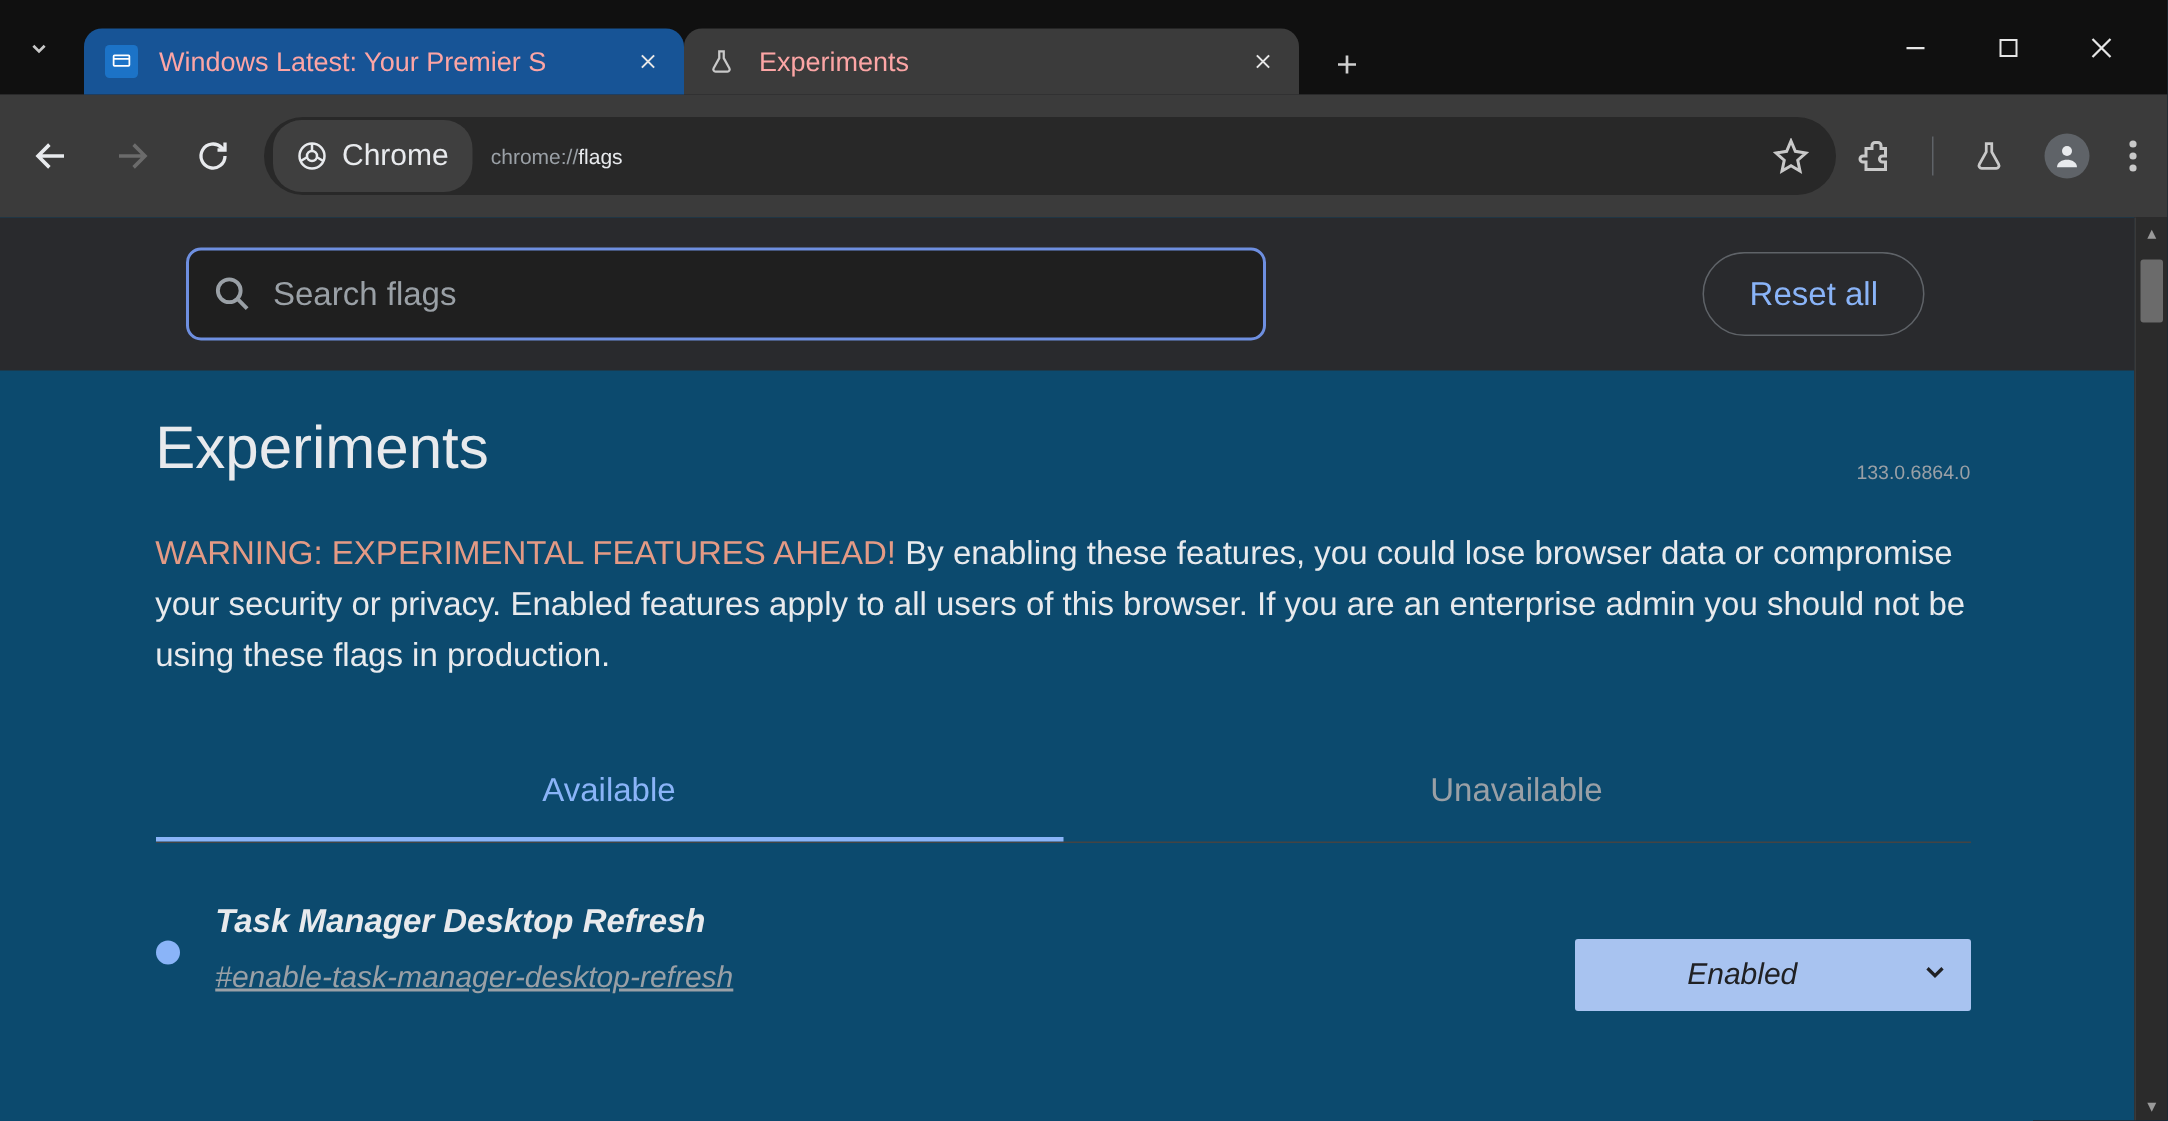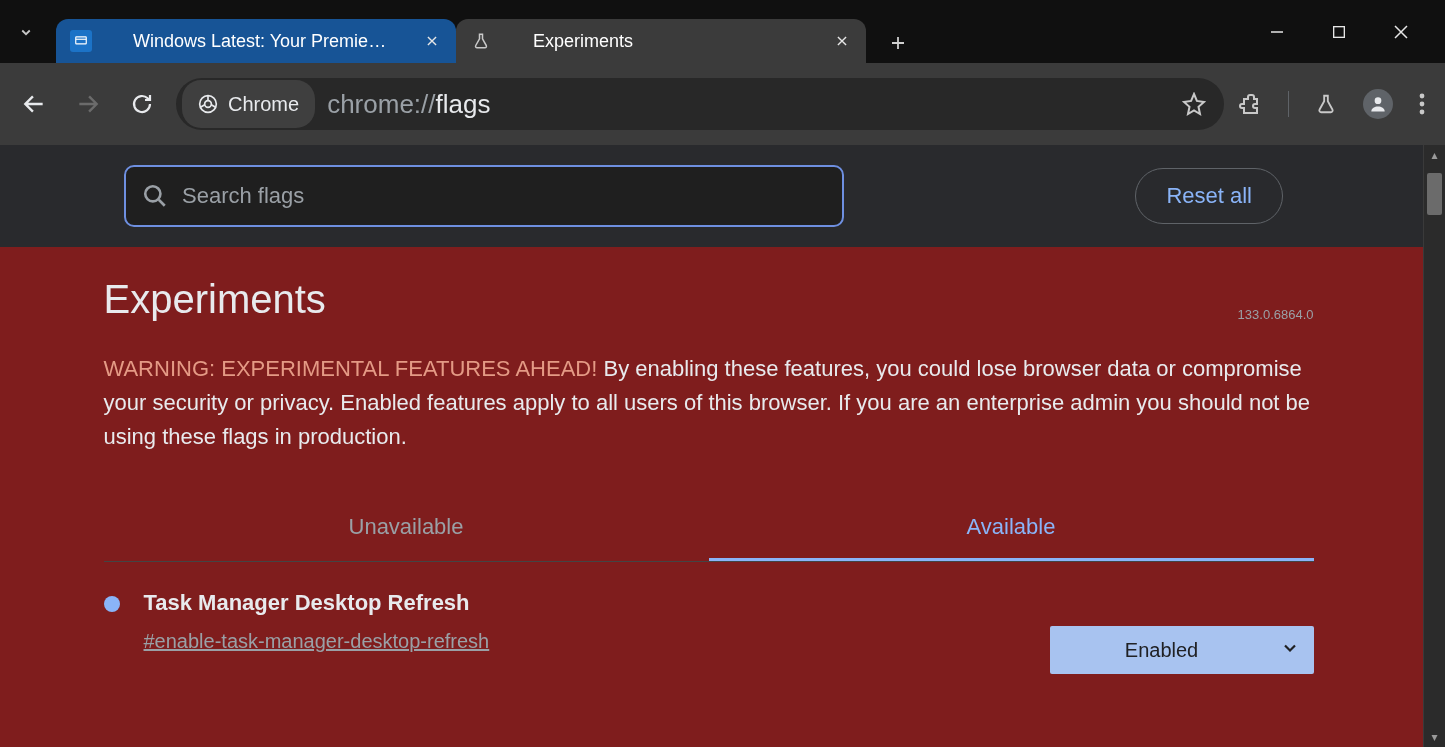--- a/index.html
+++ b/index.html
@@ -2,48 +2,48 @@
 <html><head>
 <meta charset="utf-8">
 <style>
   * { box-sizing: border-box; margin: 0; padding: 0; }
   html, body { width: 1445px; height: 747px; overflow: hidden; font-family: "Segoe UI", Arial, sans-serif; background: #202124; color: #e8eaed; }
   
   
   .titlebar { height: 63px; background: #101010; display: flex; align-items: center; padding: 0 8px 0 8px; }
   .tab-dropdown { width: 36px; height: 36px; display:flex; align-items:center; justify-content:center; color:#c8c8c8; margin-right: 12px; }
   .tabs { display:flex; align-items:flex-end; height:100%; }
-  .tab { height: 44px; border-radius: 12px 12px 0 0; display:flex; align-items:center; padding: 0 14px; margin-top: 12px; font-size: 18px; color:#ffffff; position:relative;gap:27px; }
+  .tab { height: 44px; border-radius: 12px 12px 0 0; display:flex; align-items:center; padding: 0 14px; margin-top: 12px; font-size: 18px; color:#fca5a5; position:relative; }
   .tab.inactive { background: #175496; width: 400px; }
   .tab.inactive .favicon { width:22px; height:22px; background:#1c73c7; border-radius:3px; margin-right:14px; display:flex; align-items:center; justify-content:center; }
   .tab.active { background: #3b3b3b; width: 410px; margin-left:0; }
   .tab.active .favicon { width:22px; height:22px; margin-right:14px; display:flex; align-items:center; justify-content:center; color:#c9c9c9; }
   .tab .title { flex:1; white-space:nowrap; overflow:hidden; text-overflow:ellipsis; }
   .tab .close { width:20px; height:20px; margin-left:8px; display:flex; align-items:center; justify-content:center; color:#e6e6e6; }
   .newtab { width:40px; height:40px; display:flex; align-items:center; justify-content:center; color:#cfcfcf; margin-left:12px; font-size:22px; }
   .winctrls { margin-left:auto; display:flex; gap: 38px; padding-right: 24px; color:#e6e6e6; }
   .winctrls .wc { width:24px; height:24px; display:flex; align-items:center; justify-content:center; }
   
   
   .toolbar { height: 82px; background: #3b3b3b; display:flex; align-items:center; padding: 0 14px; gap: 14px; }
   .navbtn { width:40px; height:40px; display:flex; align-items:center; justify-content:center; color:#9aa0a6; border-radius:50%; }
   .navbtn.enabled { color:#e8eaed; }
   .omnibox { flex:1; height:52px; background:#282828; border-radius:26px; display:flex; align-items:center; padding: 0 18px 0 6px; gap:12px; }
   .chip { height:48px; background:#3f3f3f; border-radius:19px; display:flex; align-items:center; padding:0 16px; gap:10px; color:#e8eaed; font-size:20px; }
   .chip .clogo { width:20px; height:20px; }
-  .urltext { font-size:26px; color:#e8eaed; }
+  .urltext { font-size:14px; color:#e8eaed; }
   .urltext .dim { color:#9aa0a6; }
   .omniactions { margin-left:auto; display:flex; align-items:center; gap:20px; color:#c9c9c9; }
   .toolactions { display:flex; align-items:center; gap:26px; color:#c9c9c9; padding-right:6px; }
   .divider-v { width:1px; height:26px; background:#5f6368; }
   .avatar { width:30px; height:30px; border-radius:50%; background:#5f6368; display:flex; align-items:center; justify-content:center; }
   
   
   .page-wrap { height: calc(747px - 63px - 82px); display:flex; }
-  .page { flex:1; overflow-y:auto; background:#7f1d1d; }
+  .page { flex:1; overflow-y:auto; background:#0c4a6e; }
   .scrollgutter { width:22px; background:#2b2b2b; position:relative; border-left:1px solid #3a3a3a; }
   .scroll-up, .scroll-down { position:absolute; left:0; right:0; height:20px; display:flex; align-items:center; justify-content:center; color:#9a9a9a; font-size:12px; }
   .scroll-up { top:0; } .scroll-down { bottom:0; }
   .scroll-thumb { position:absolute; left:3px; right:3px; top:28px; height:42px; background:#6b6b6b; border-radius:2px; }
   
   .flags-top { background:#292a2d; padding: 20px 0; display:flex; align-items:center; justify-content:flex-start; }
   .searchwrap { margin-left:124px; width:720px; height:62px; border:2px solid #6e8fe0; border-radius:10px; background:#1f1f1f; display:flex; align-items:center; padding:0 16px; gap:14px; }
   .searchwrap input { flex:1; background:transparent; border:none; outline:none; color:#e8eaed; font-size:22px; }
   .searchwrap input::placeholder { color:#9aa0a6; }
   .resetbtn { margin-left:auto; margin-right:140px; height:56px; padding:0 30px; border:1px solid #5f6368; border-radius:28px; background:transparent; color:#8ab4f8; font-size:22px; display:flex; align-items:center; }
@@ -52,21 +52,21 @@
   .heading-row { display:flex; align-items:flex-end; justify-content:space-between; }
   .heading { font-size:40px; font-weight:400; color:#e8eaed; }
   .version { font-size:13px; color:#9aa0a6; }
   .warning-block { margin-top: 30px; font-size:22px; line-height:1.55; font-weight:400; }
   .warning-block .warn { color:#e49a85; font-weight:500; }
   
   .tabsrow { display:flex; margin-top:42px; border-bottom:1px solid #444; }
   .ptab { flex:1; text-align:center; padding: 18px 0; font-size:22px; color:#9aa0a6; border-bottom:3px solid transparent; }
   .ptab.active { color:#8ab4f8; border-bottom-color:#8ab4f8; }
   
-  .flag-item { display:flex; padding: 28px 0 10px 0; gap: 24px; align-items:flex-start; }
+  .flag-item { display:flex; padding: 28px 0 10px 0; gap: 24px; align-items:center;font-style:italic; }
   .flag-dot { width:16px; height:16px; border-radius:50%; background:#8ab4f8; margin-top:6px; flex-shrink:0; }
   .flag-body { flex:1; }
   .flag-title { font-size:22px; font-weight:600; color:#e8eaed; margin-bottom:8px; }
   .flag-desc { font-size:20px; color:#9aa0a6; line-height:1.5; max-width: 900px; }
   .flag-hash { font-size:20px; color:#9aa0a6; text-decoration:underline; margin-top:6px; display:inline-block; }
   .flag-select { width:264px; height:48px; background:#a8c3f0; color:#202124; border:none; font-size:20px; padding:0 40px 0 0; text-align:center; border-radius:2px; position:relative; margin-top:36px; display:flex; align-items:center; justify-content:center; }
   .flag-select .chev { position:absolute; right:14px; top:12px; color:#202124; }
   
   svg { display:block; }
 </style>
@@ -214,22 +214,22 @@
       <div class="heading-row">
         <h1 class="heading">Experiments</h1>
         <span class="version">133.0.6864.0</span>
       </div>
       <p class="warning-block">
         <span class="warn">WARNING: EXPERIMENTAL FEATURES AHEAD!</span>
         <span>By enabling these features, you could lose browser data or compromise your security or privacy. Enabled features apply to all users of this browser. If you are an enterprise admin you should not be using these flags in production.</span>
       </p>
 
       <div class="tabsrow">
+        <div class="ptab active">Available</div>
         <div class="ptab">Unavailable</div>
-        <div class="ptab active">Available</div>
       </div>
 
       <div class="flag-item">
         <div class="flag-dot"></div>
         <div class="flag-body">
           <div class="flag-title">Task Manager Desktop Refresh</div>
           <a class="flag-hash">#enable-task-manager-desktop-refresh</a>
         </div>
         <div class="flag-select">
           <span>Enabled</span>

